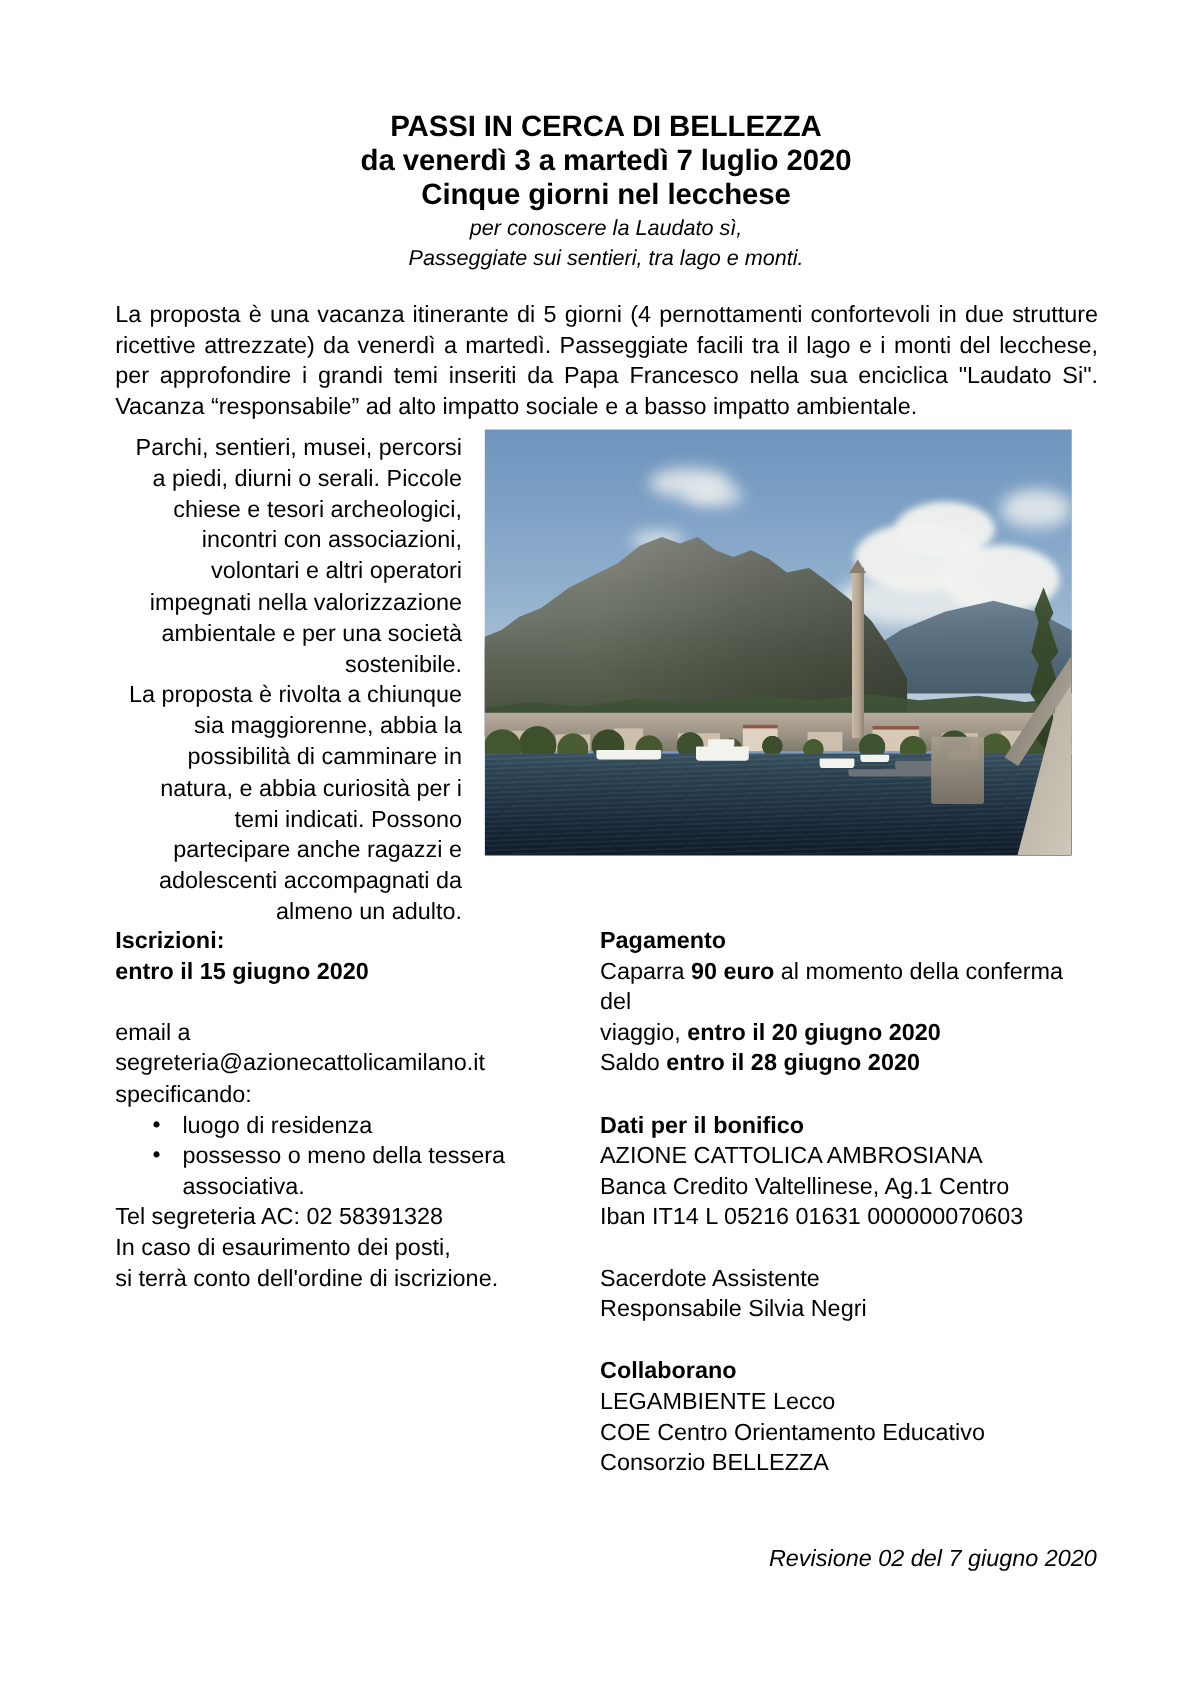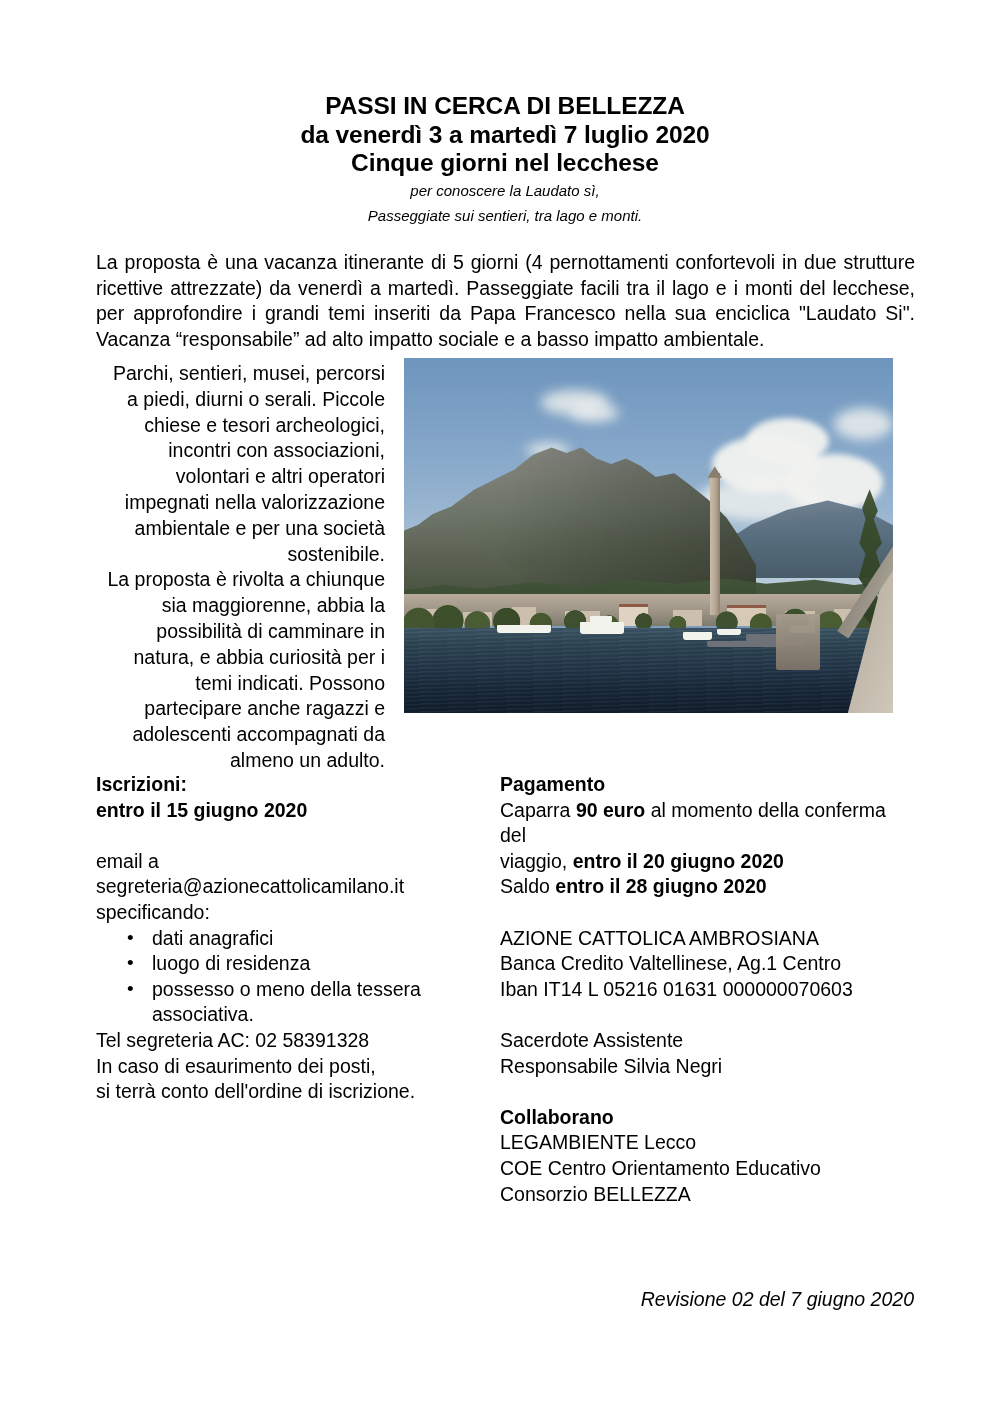--- a/index.html
+++ b/index.html
@@ -30,21 +30,21 @@
     width: 818px;
     text-align: center;
   }
   .title-line {
     font-size: 24.5px;
     font-weight: bold;
     line-height: 28.5px;
     letter-spacing: -0.1px;
   }
   .subtitle-line {
-    font-size: 15px;
+    font-size: 18px;
     font-style: italic;
     line-height: 25px;
   }
 
   
   .intro {
     position: absolute;
     left: 96px;
     top: 250px;
     width: 819px;
@@ -399,21 +399,20 @@
     </div>
   </div>
 
   <div class="col-left">
     <div class="bold">Iscrizioni:</div>
     <div class="bold">entro il 15 giugno 2020</div>
     <div class="block-gap"></div>
     <div>email a segreteria@azionecattolicamilano.it</div>
     <div>specificando:</div>
     <ul class="bullets">
-      <li>dati anagrafici</li>
       <li>luogo di residenza</li>
       <li>possesso o meno della tessera associativa.</li>
     </ul>
     <div>Tel segreteria AC: 02 58391328</div>
     <div>In caso di esaurimento dei posti,</div>
     <div>si terrà conto dell'ordine di iscrizione.</div>
   </div>
 
   <div class="col-right">
 
@@ -423,20 +422,21 @@
     </div>
     <div>
       <span>viaggio, </span><span class="bold">entro il 20 giugno 2020</span>
     </div>
     <div>
       <span>Saldo </span><span class="bold">entro il 28 giugno 2020</span>
     </div>
 
     <div class="block-gap"></div>
 
+    <div class="bold">Dati per il bonifico</div>
     <div>AZIONE CATTOLICA AMBROSIANA</div>
     <div>Banca Credito Valtellinese, Ag.1 Centro</div>
     <div>Iban IT14 L 05216 01631 000000070603</div>
 
     <div class="block-gap"></div>
 
     <div>Sacerdote Assistente</div>
     <div>Responsabile Silvia Negri</div>
 
     <div class="block-gap"></div>

